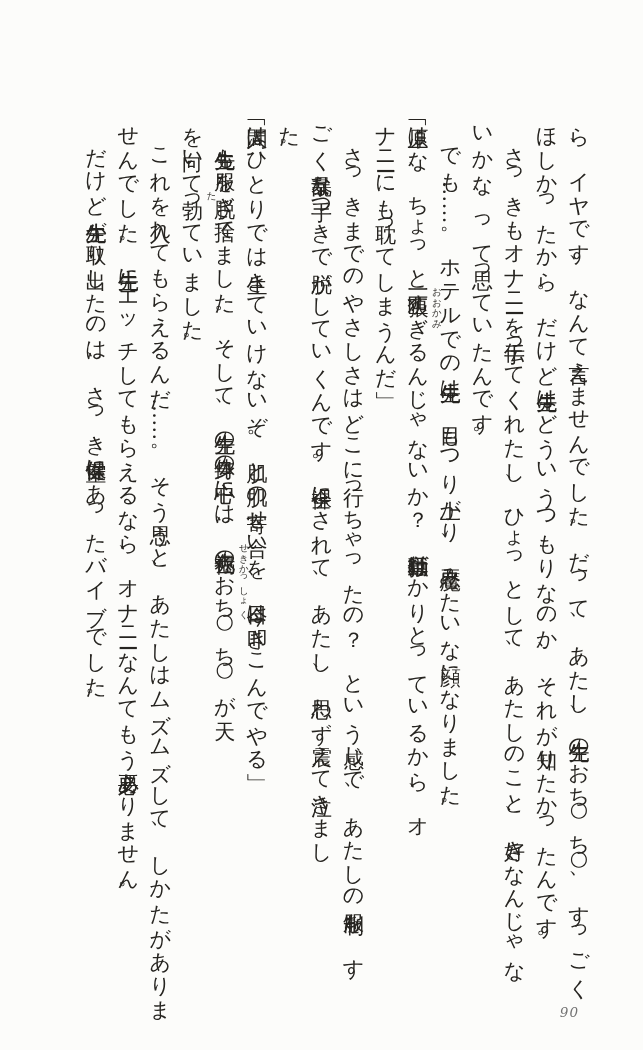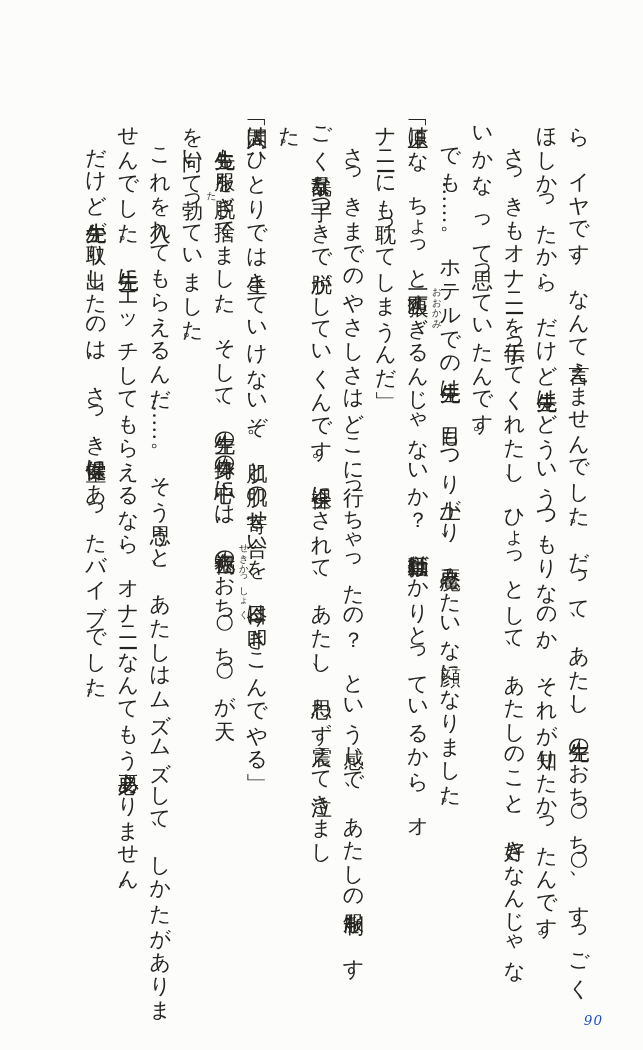--- a/index.html
+++ b/index.html
@@ -48,26 +48,25 @@
     right: -12px;
     top: 1px;
     font-size: 9.5px;
     line-height: 1;
     letter-spacing: 0;
     color: #363430;
   }
   .page-number {
     position: absolute;
     top: 1004px;
-    right: 40px;
+    right: 64px;
     font-size: 13.5px;
     font-style: italic;
-    color: #1d4ed8;
+    color: #737373;
     letter-spacing: 1px;
-    margin-top: 8px;
   }
 </style>
 </head>
 <body>
 
 <div class="book-page">
   <div class="text-block" id="text-block">
       <div class="line">ら、イヤです、なんて言えませんでした。だって、あたし、先生のおち○ち○、すっごく</div>
       <div class="line">ほしかったから。だけど先生はどういうつもりなのか、それが知りたかったんです。</div>
       <div class="line indent">さっきもオナニーを手伝ってくれたし、ひょっとして、あたしのこと、好きなんじゃな</div>

